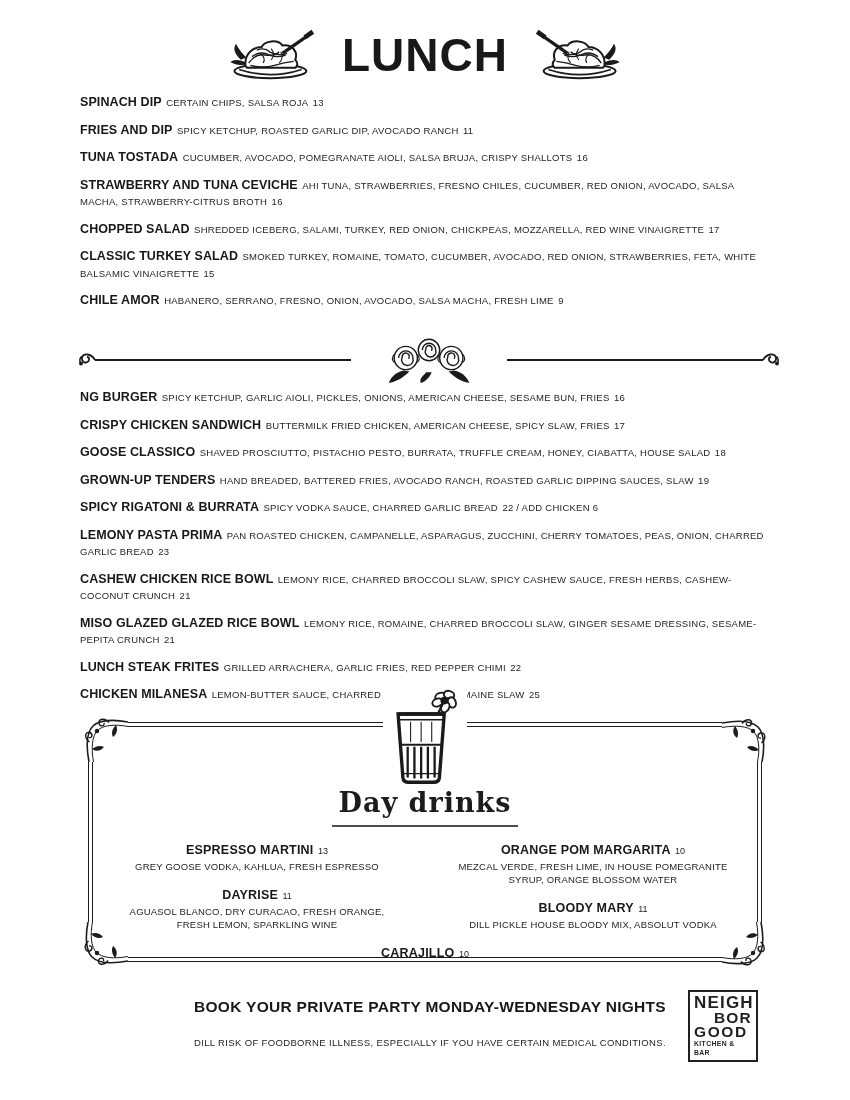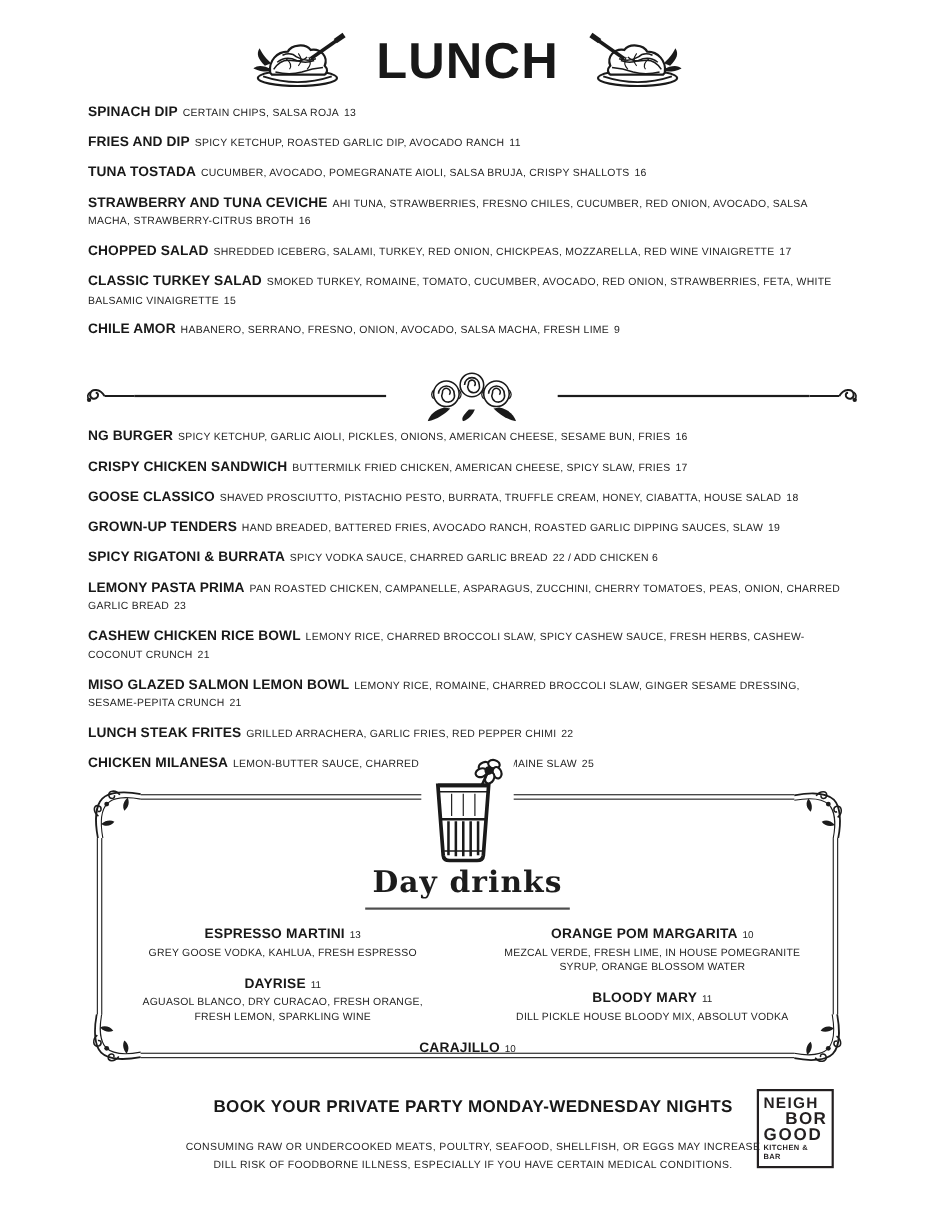--- a/index.html
+++ b/index.html
@@ -82,21 +82,21 @@
     position:absolute; top:1034px; left:72px; width:716px;
     text-align:center; font-size:9.5px; line-height:17px; letter-spacing:0.35px; color:#242424;
   }
 
   
   .logo {
     position:absolute; left:688px; top:990px; width:70px; height:72px;
     border:2px solid #231f20; padding:3px 4px;
     display:flex; flex-direction:column; color:#231f20;
   }
-  .logo-l1 { font-weight:bold; font-size:14px; letter-spacing:1.2px; line-height:15px; }
+  .logo-l1 { font-weight:bold; font-size:17px; letter-spacing:1.2px; line-height:15px; }
   .logo-l2 { font-weight:bold; font-size:15.5px; letter-spacing:1.2px; line-height:15px; text-align:right; }
   .logo-l3 { margin-top:auto; font-weight:bold; font-size:15.5px; letter-spacing:1.6px; line-height:14px; }
   .logo-l4 { font-weight:bold; font-size:6.8px; letter-spacing:0.4px; line-height:9px; }
 </style>
 </head>
 <body>
 
 <div class="header">
   <span class="pasta-icon">
     <svg viewBox="0 0 110 64" width="88" height="52">
@@ -252,21 +252,21 @@
     <span class="item-price">23</span>
   </div>
 
   <div class="menu-item">
     <span class="item-name">CASHEW CHICKEN RICE BOWL</span>
     <span class="item-desc">LEMONY RICE, CHARRED BROCCOLI SLAW, SPICY CASHEW SAUCE, FRESH HERBS, CASHEW-COCONUT CRUNCH</span>
     <span class="item-price">21</span>
   </div>
 
   <div class="menu-item">
-    <span class="item-name">MISO GLAZED SALMON LEMON BOWL</span>
+    <span class="item-name">MISO GLAZED GLAZED RICE BOWL</span>
     <span class="item-desc">LEMONY RICE, ROMAINE, CHARRED BROCCOLI SLAW, GINGER SESAME DRESSING, SESAME-PEPITA CRUNCH</span>
     <span class="item-price">21</span>
   </div>
 
   <div class="menu-item">
     <span class="item-name">LUNCH STEAK FRITES</span>
     <span class="item-desc">GRILLED ARRACHERA, GARLIC FRIES, RED PEPPER CHIMI</span>
     <span class="item-price">22</span>
   </div>
 
@@ -383,21 +383,20 @@
     </div>
     <div class="drink drink-center">
       <span class="drink-name">CARAJILLO</span>
       <span class="drink-price">10</span>
     </div>
   </div>
 </div>
 
 <div class="promo">BOOK YOUR PRIVATE PARTY MONDAY-WEDNESDAY NIGHTS</div>
 <div class="disclaimer">
-  <div>CONSUMING RAW OR UNDERCOOKED MEATS, POULTRY, SEAFOOD, SHELLFISH, OR EGGS MAY INCREASE</div>
   <div>DILL RISK OF FOODBORNE ILLNESS, ESPECIALLY IF YOU HAVE CERTAIN MEDICAL CONDITIONS.</div>
 </div>
 
 <div class="logo">
   <div class="logo-l1">NEIGH</div>
   <div class="logo-l2">BOR</div>
   <div class="logo-l3">GOOD</div>
   <div class="logo-l4">KITCHEN &amp; BAR</div>
 </div>
 

